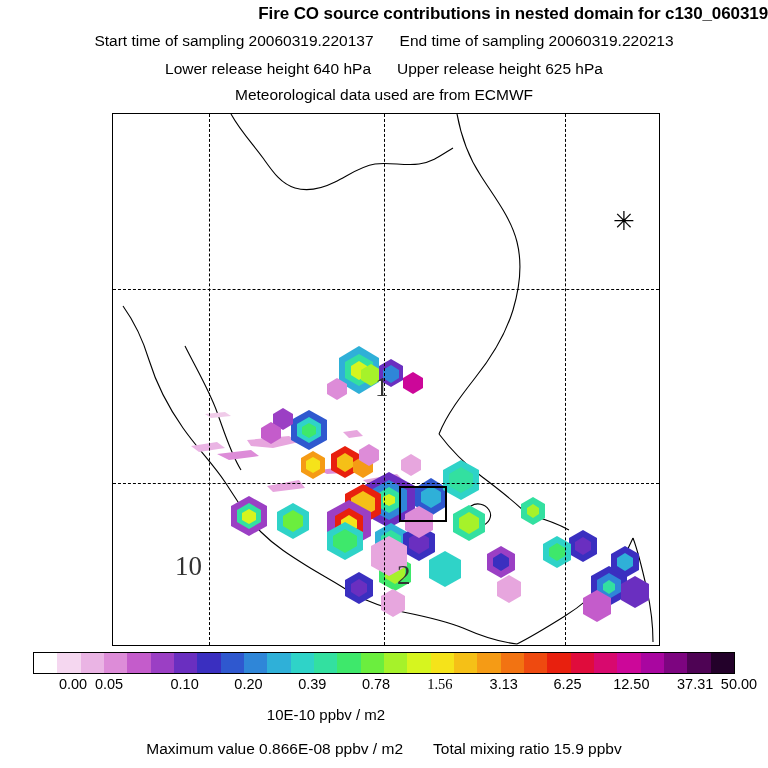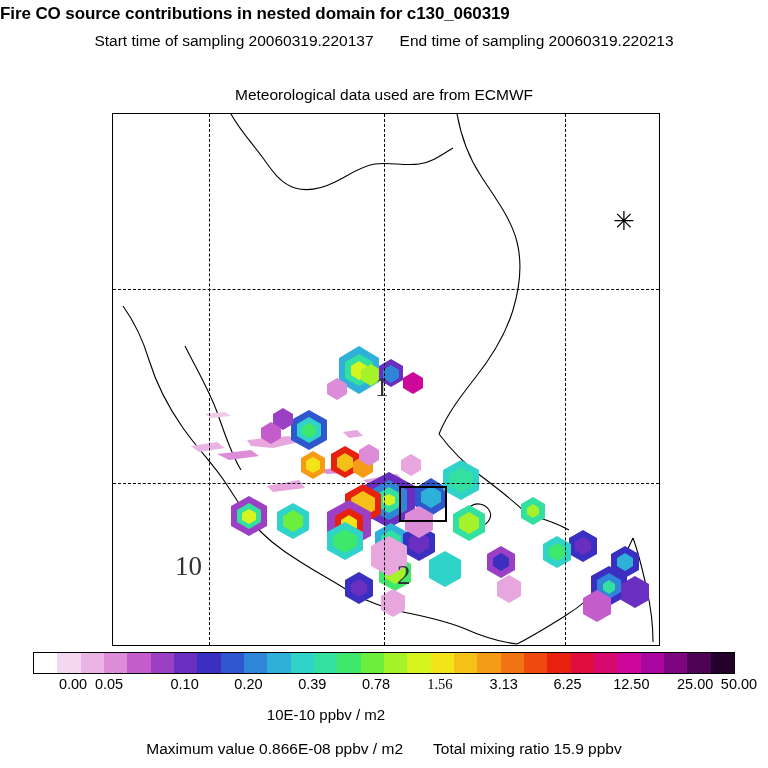--- a/index.html
+++ b/index.html
@@ -18,21 +18,21 @@
   .page {
     position: absolute;
     left: 0; top: 0;
     width: 768px;
     height: 768px;
   }
   .title {
     position: absolute;
     left: 0; top: 4px;
     width: 768px;
-    text-align: left;
+    text-align: right;
     font-size: 17px;
     font-weight: bold;
     letter-spacing: -0.1px;
   }
   .subline {
     position: absolute;
     width: 768px;
     text-align: center;
     font-size: 15.5px;
   }
@@ -139,20 +139,23 @@
 <body>
 
 <div class="page">
 
   <div class="title">Fire CO source contributions in nested domain for c130_060319</div>
 
   <div class="subline sub1">
     <span class="seg-a">Start time of sampling 20060319.220137</span><span>End time of sampling 20060319.220213</span>
   </div>
 
+  <div class="subline sub2">
+    <span class="seg-a">Lower release height  640 hPa</span><span>Upper release height  625 hPa</span>
+  </div>
 
   <div class="subline sub3">Meteorological data used are from ECMWF</div>
 
   <div class="plot">
 
     <svg class="mapsvg" width="546" height="531" viewBox="0 0 546 531">
       <g fill="none" stroke="#000000" stroke-width="1.1">
 
         <path d="M118,0 C128,18 140,30 150,44 C160,58 168,70 182,74 C196,78 210,74 222,68 C236,61 248,52 262,50 C276,48 292,52 306,50 C320,48 330,40 340,34"></path>
 
@@ -319,21 +322,21 @@
       <span class="cbar-tick" style="left: 49px;">0.00</span>
       <span class="cbar-tick" style="left: 85px;">0.05</span>
       <span class="cbar-tick" style="left: 160.636px;">0.10</span>
       <span class="cbar-tick" style="left: 224.455px;">0.20</span>
       <span class="cbar-tick" style="left: 288.273px;">0.39</span>
       <span class="cbar-tick" style="left: 352.091px;">0.78</span>
       <span class="cbar-tick" style="left: 415.909px; font-family: Liberation Serif, serif;">1.56</span>
       <span class="cbar-tick" style="left: 479.727px;">3.13</span>
       <span class="cbar-tick" style="left: 543.545px;">6.25</span>
       <span class="cbar-tick" style="left: 607.364px;">12.50</span>
-      <span class="cbar-tick" style="left: 671.182px;">25.00</span>
+      <span class="cbar-tick" style="left: 671.182px;">37.31</span>
       <span class="cbar-tick" style="left: 715px;">50.00</span>
     </div>
 
   <div class="cbar-unit">10E-10 ppbv / m2</div>
 
   <div class="footer">
     <span class="seg-a">Maximum value  0.866E-08 ppbv / m2</span><span>Total mixing ratio     15.9 ppbv</span>
   </div>
 
 </div>

